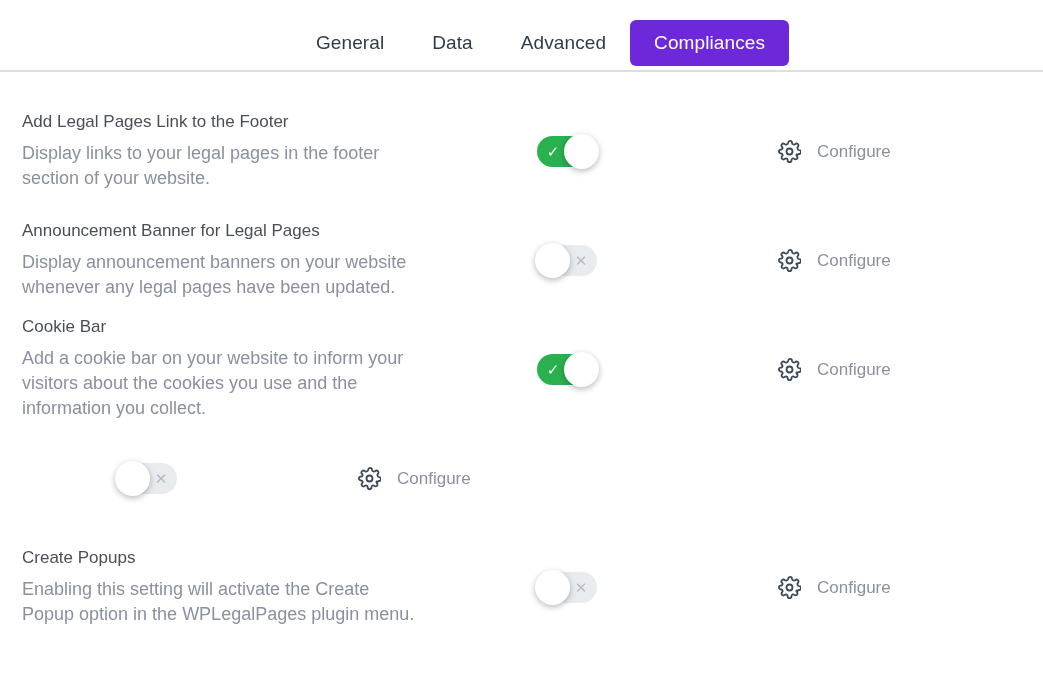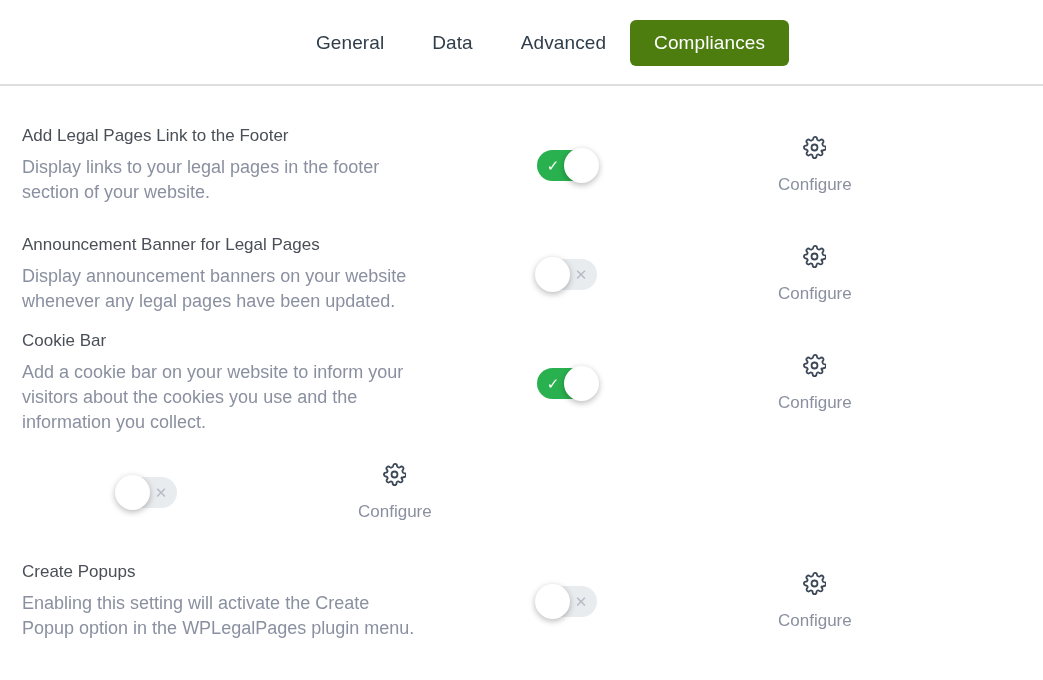--- a/index.html
+++ b/index.html
@@ -9,21 +9,21 @@
     width: 1043px;
     height: 680px;
     background: #ffffff;
     font-family: "Liberation Sans", sans-serif;
     overflow: hidden;
   }
 
   
   .tabs-bar {
     position: relative;
-    height: 86px;
+    height: 72px;
     width: 100%;
     background: #ffffff;
     padding-left: 38px;
   }
   .tabs-row {
     display: flex;
     align-items: center;
     justify-content: center;
     height: 86px;
     gap: 0px;
@@ -34,21 +34,21 @@
     padding: 12px 24px;
     border-radius: 6px;
     white-space: nowrap;
     letter-spacing: 0.1px;
     cursor: pointer;
     background: transparent;
     border: none;
     font-family: "Liberation Sans", sans-serif;
   }
   .tab.active {
-    background: #4d7c0f;
+    background: #6d28d9;
     color: #ffffff;
   }
   .tabs-divider {
     position: absolute;
     left: 0;
     right: 0;
     bottom: 0;
     height: 2px;
     background: #dedede;
   }
@@ -132,21 +132,20 @@
     align-items: center;
     padding-top: 6px;
     padding-left: 86px;
   }
   .configure-link {
     display: inline-flex;
     align-items: center;
     gap: 16px;
     cursor: pointer;
     text-decoration: none;
-    flex-direction: column;
   }
   .gear-icon { width: 23px; height: 23px; display: block; color: #3c4858; }
   .configure-label {
     font-size: 17px;
     color: #8a90a0;
   }
 </style>
 </head>
 <body>
 

